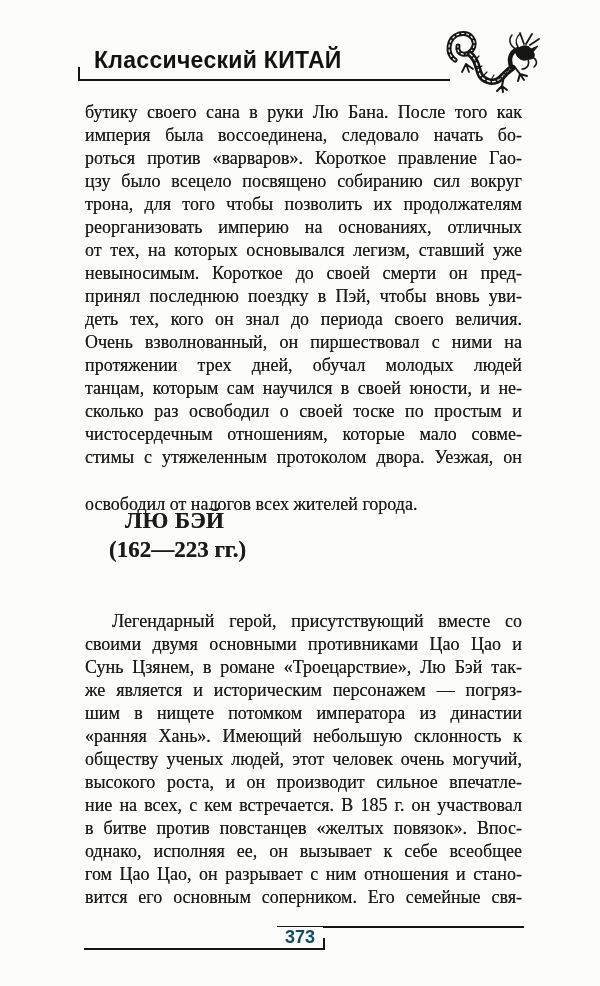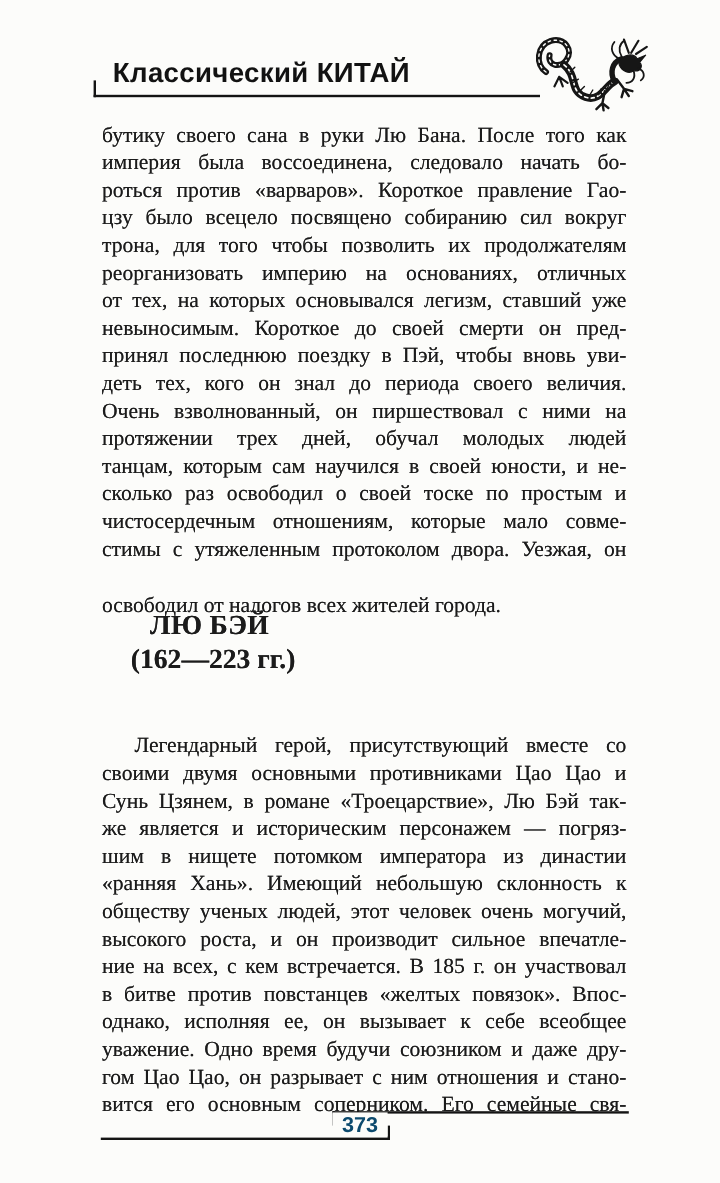--- a/index.html
+++ b/index.html
@@ -147,21 +147,20 @@
       <div class="line">своими двумя основными противниками Цао Цао и</div>
       <div class="line">Сунь Цзянем, в романе «Троецарствие», Лю Бэй так-</div>
       <div class="line">же является и историческим персонажем — погряз-</div>
       <div class="line">шим в нищете потомком императора из династии</div>
       <div class="line">«ранняя Хань». Имеющий небольшую склонность к</div>
       <div class="line">обществу ученых людей, этот человек очень могучий,</div>
       <div class="line">высокого роста, и он производит сильное впечатле-</div>
       <div class="line">ние на всех, с кем встречается. В 185 г. он участвовал</div>
       <div class="line">в битве против повстанцев «желтых повязок». Впос-</div>
       <div class="line">однако, исполняя ее, он вызывает к себе всеобщее</div>
-      <div class="line">уважение. Одно время будучи союзником и даже дру-</div>
       <div class="line">гом Цао Цао, он разрывает с ним отношения и стано-</div>
       <div class="line">вится его основным соперником. Его семейные свя-</div>
     </div>
 
   <div class="footer-rule-right"></div>
   <div class="footer-rule-left"></div>
   <div class="page-number">373</div>
 
 </div>
 

